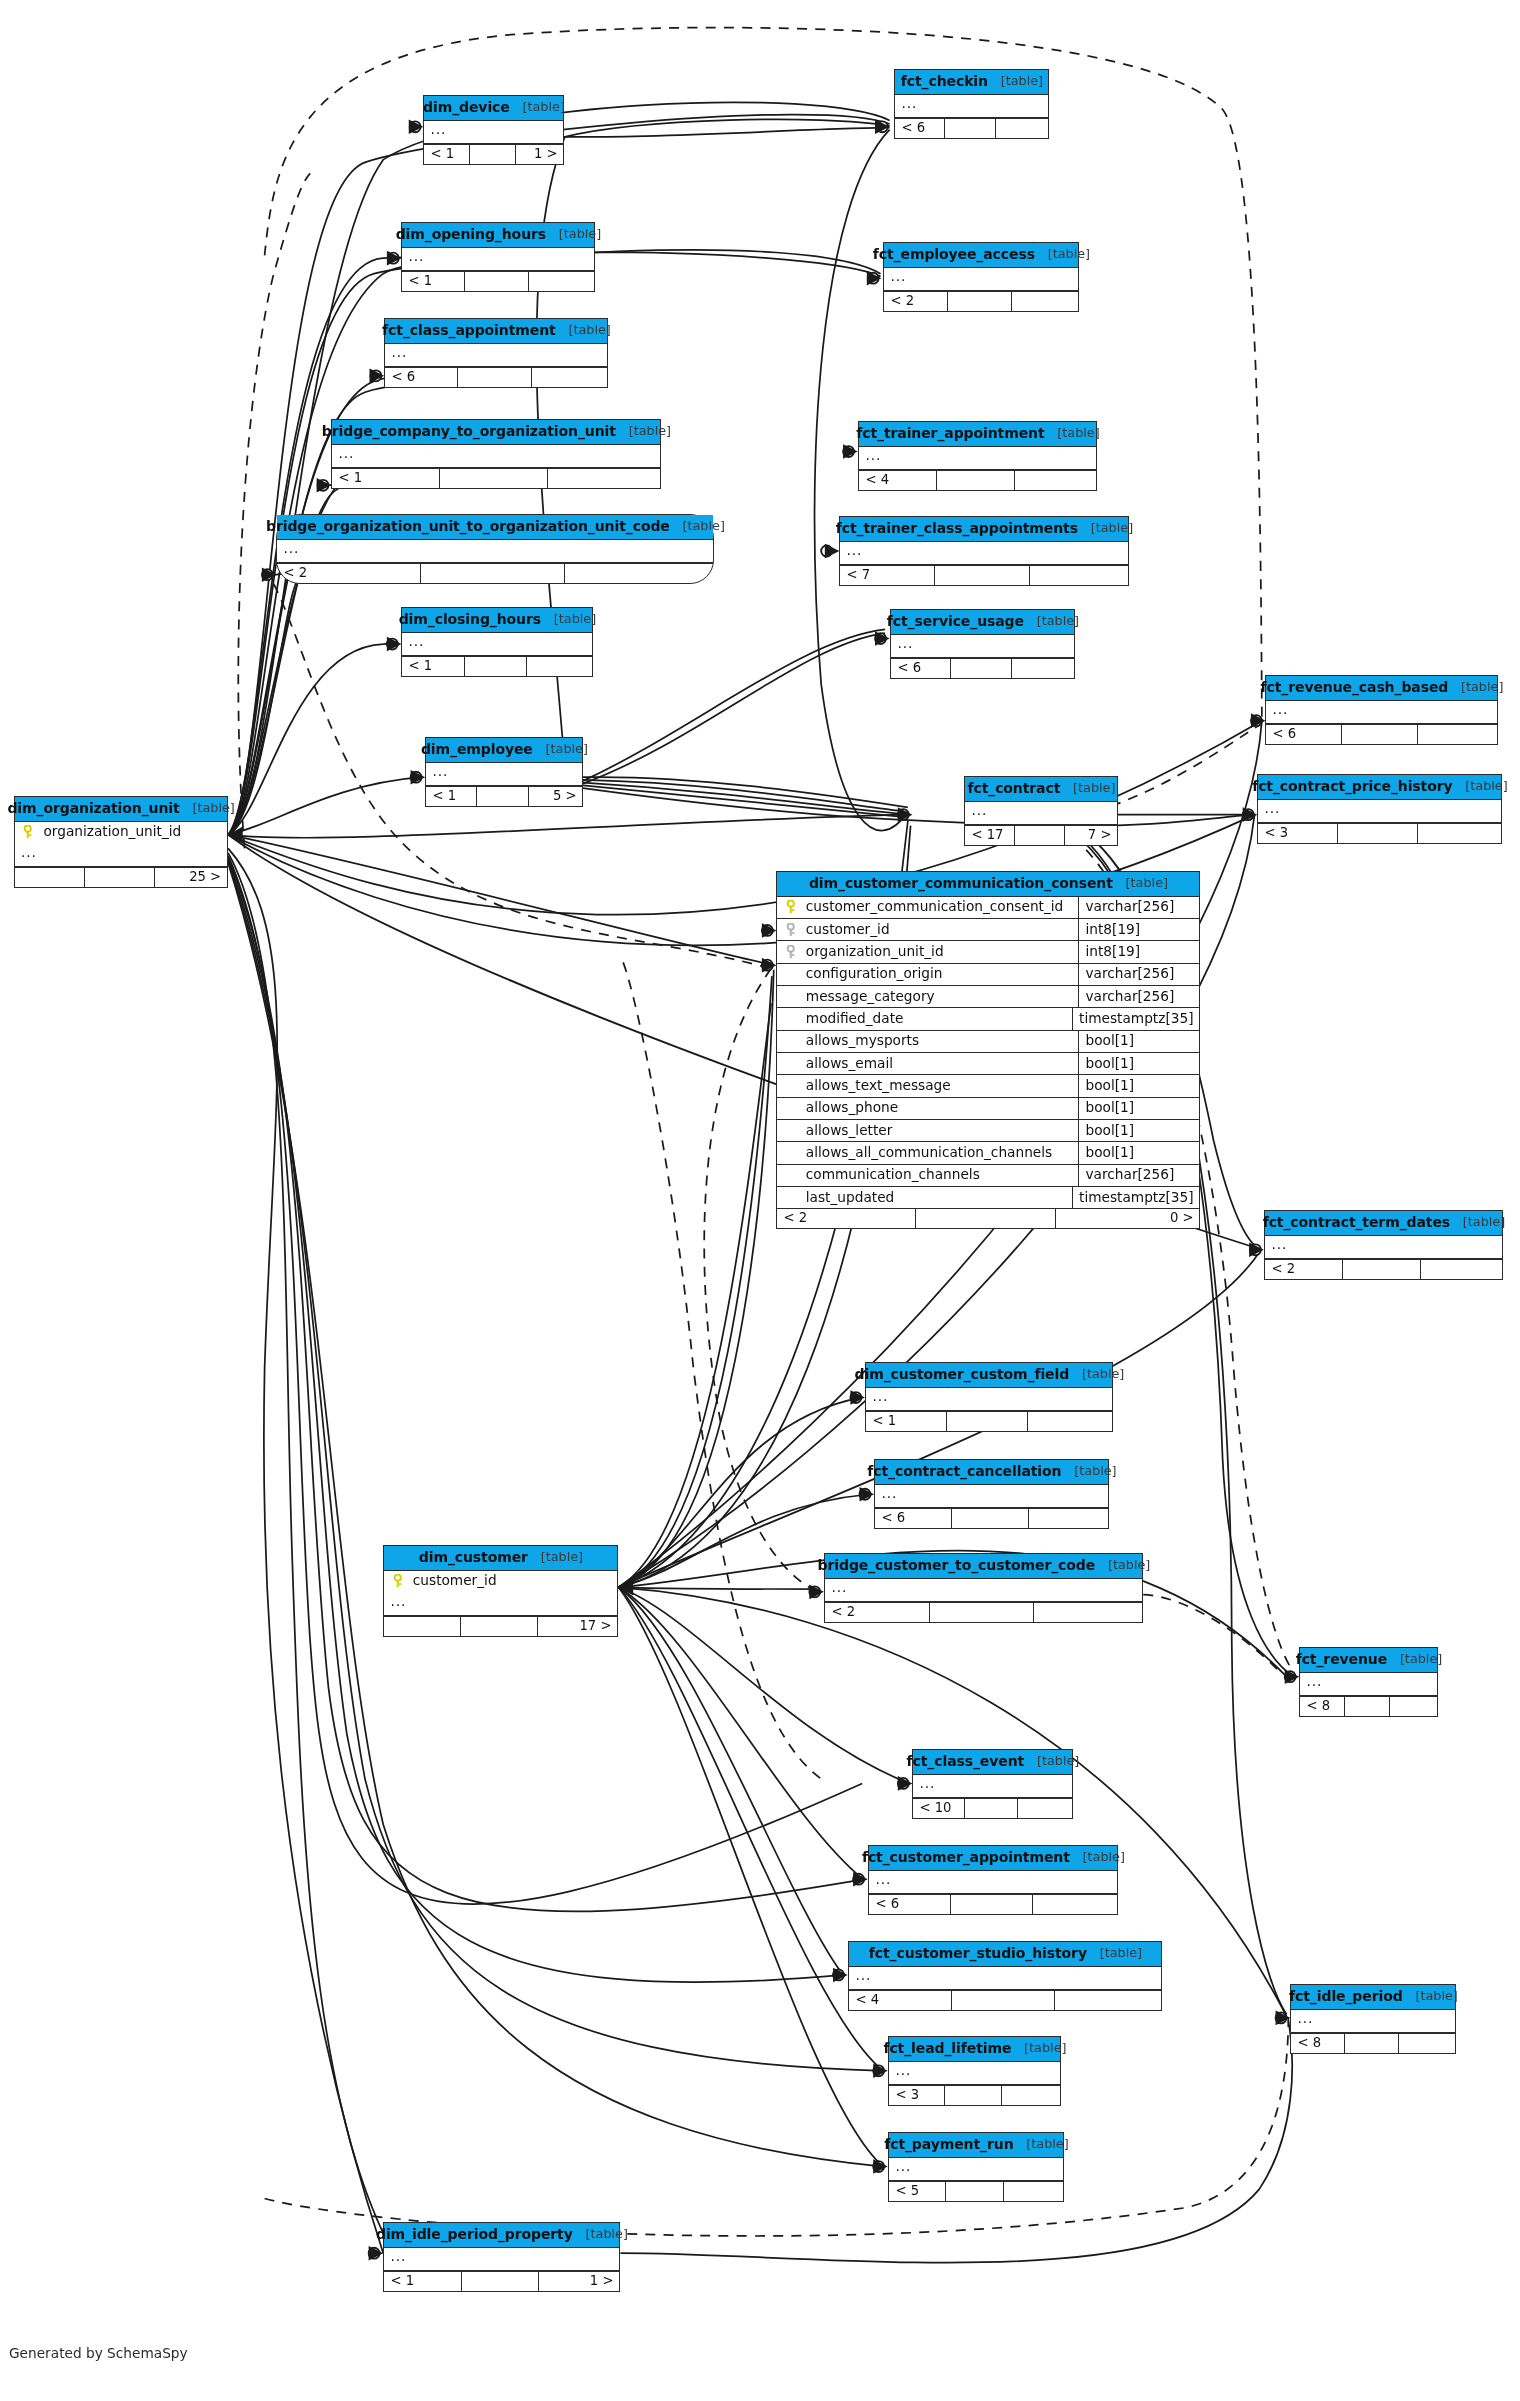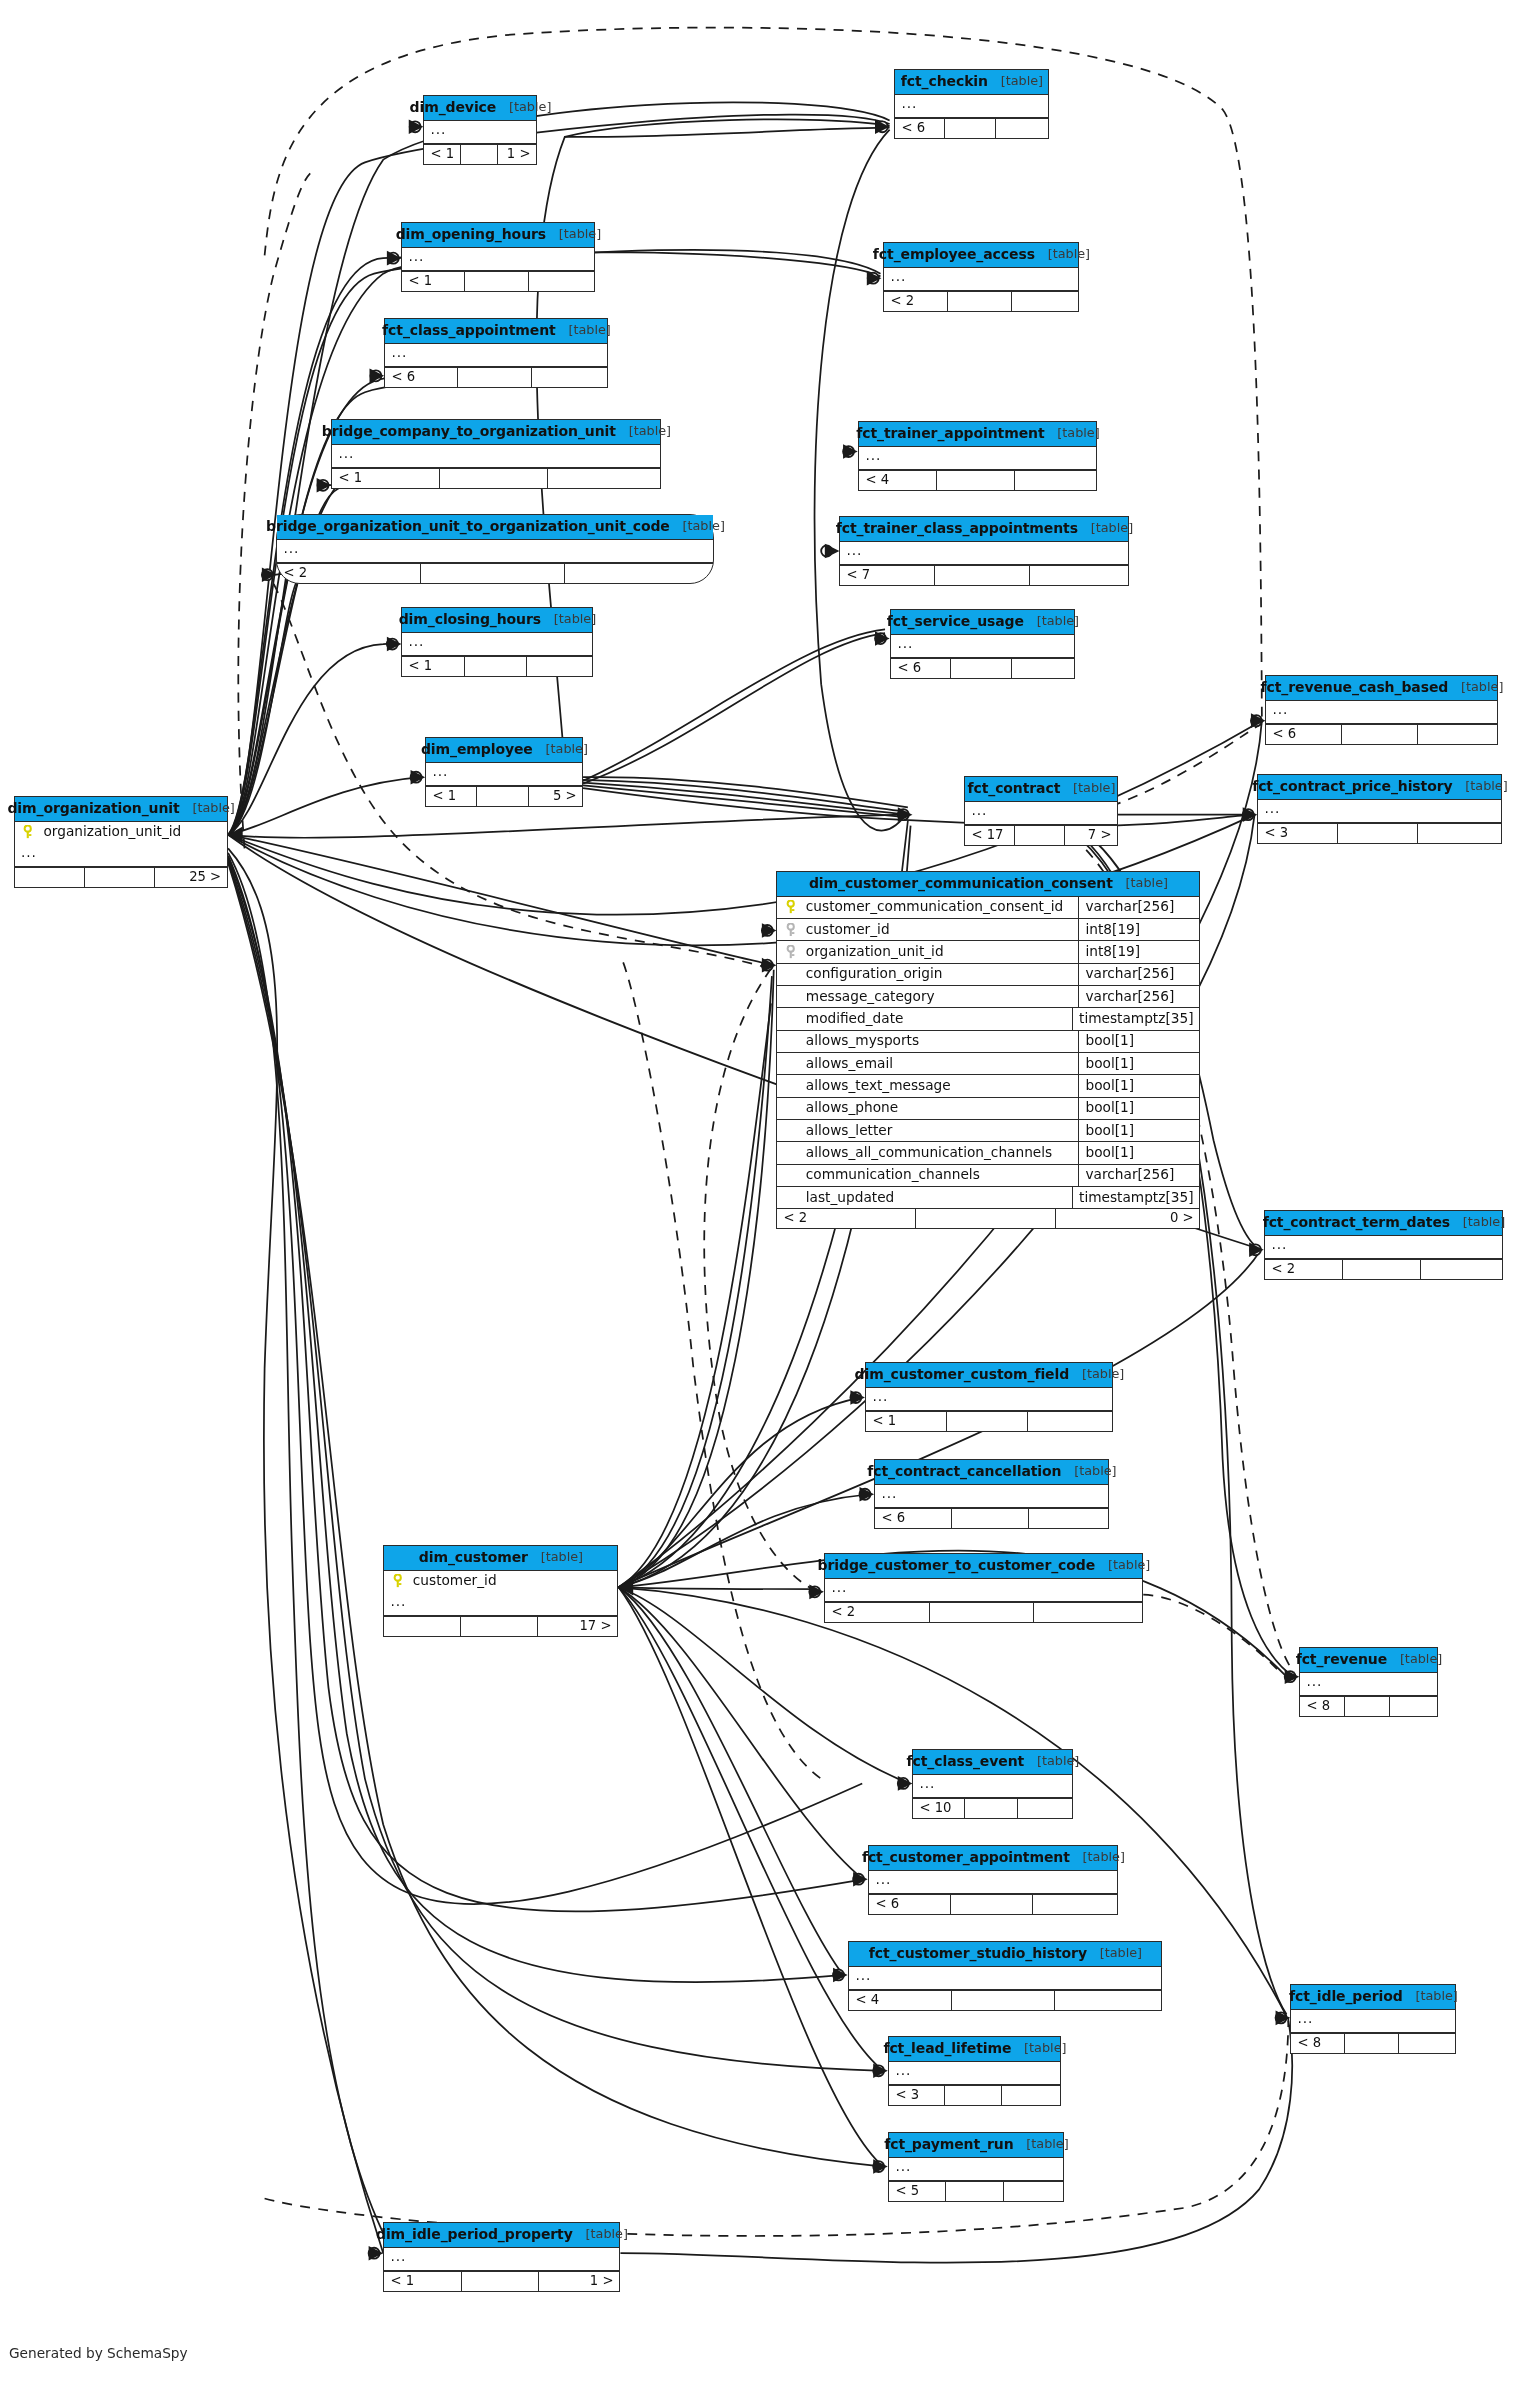--- a/index.html
+++ b/index.html
@@ -289,21 +289,21 @@
           <span class="tn-tag">[table]</span>
         </div>
         <div class="tn-rows"></div>
         <div class="tn-ellipsis">...</div>
         <div class="tn-foot">
           <div class="fc-left">&lt; 6</div>
           <div class="fc-mid"></div>
           <div class="fc-right"></div>
         </div>
       </div>
-      <div class="table-node" style="left: 423px; top: 95px; width: 114px;">
+      <div class="table-node" style="left: 423px; top: 95px; width: 141px;">
         <div class="tn-title">
           <span class="tn-name">dim_device</span>
           <span class="tn-tag">[table]</span>
         </div>
         <div class="tn-rows"></div>
         <div class="tn-ellipsis">...</div>
         <div class="tn-foot">
           <div class="fc-left">&lt; 1</div>
           <div class="fc-mid"></div>
           <div class="fc-right">1 &gt;</div>

